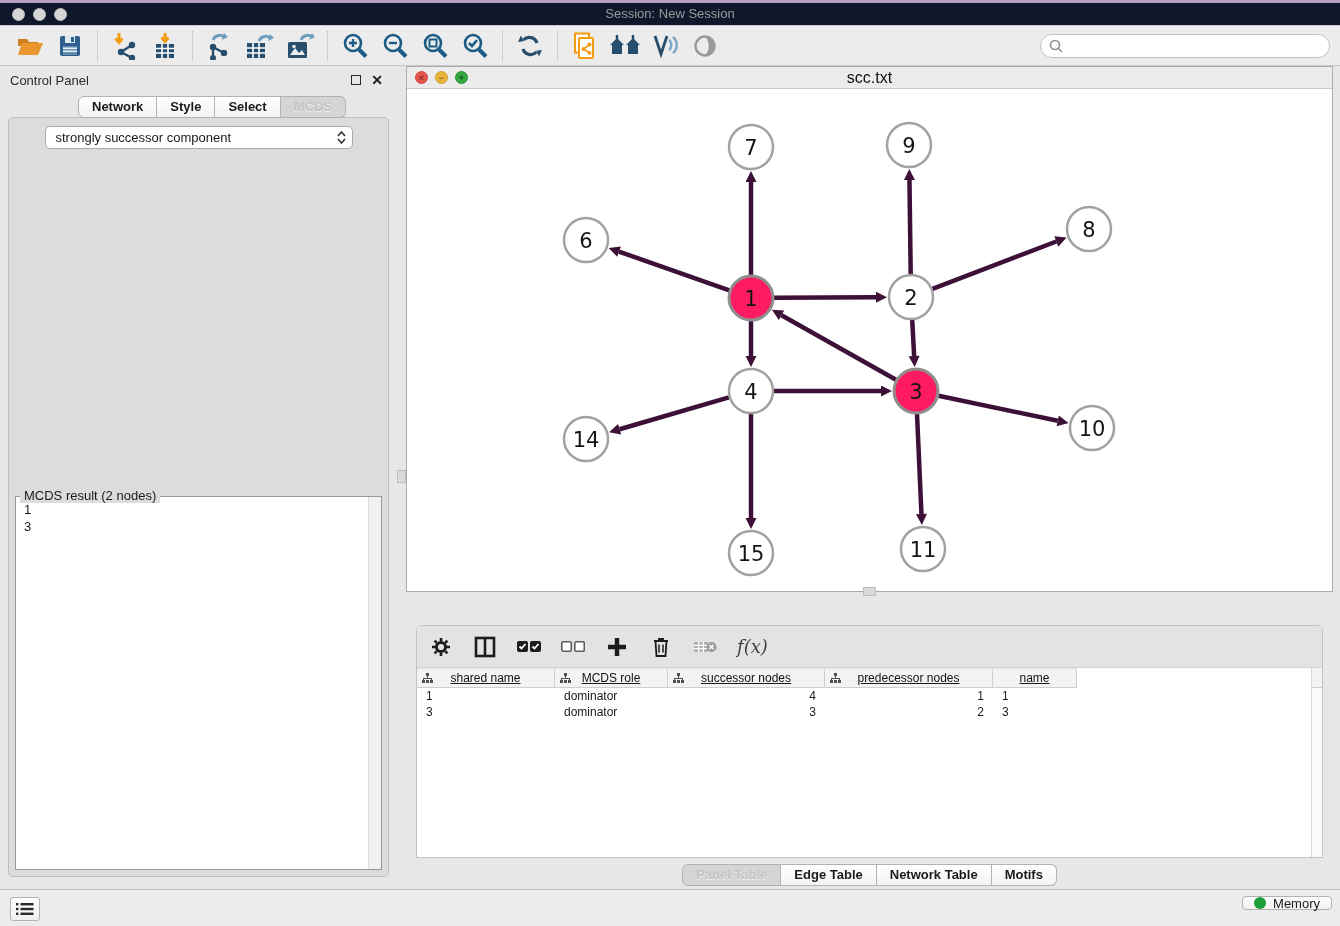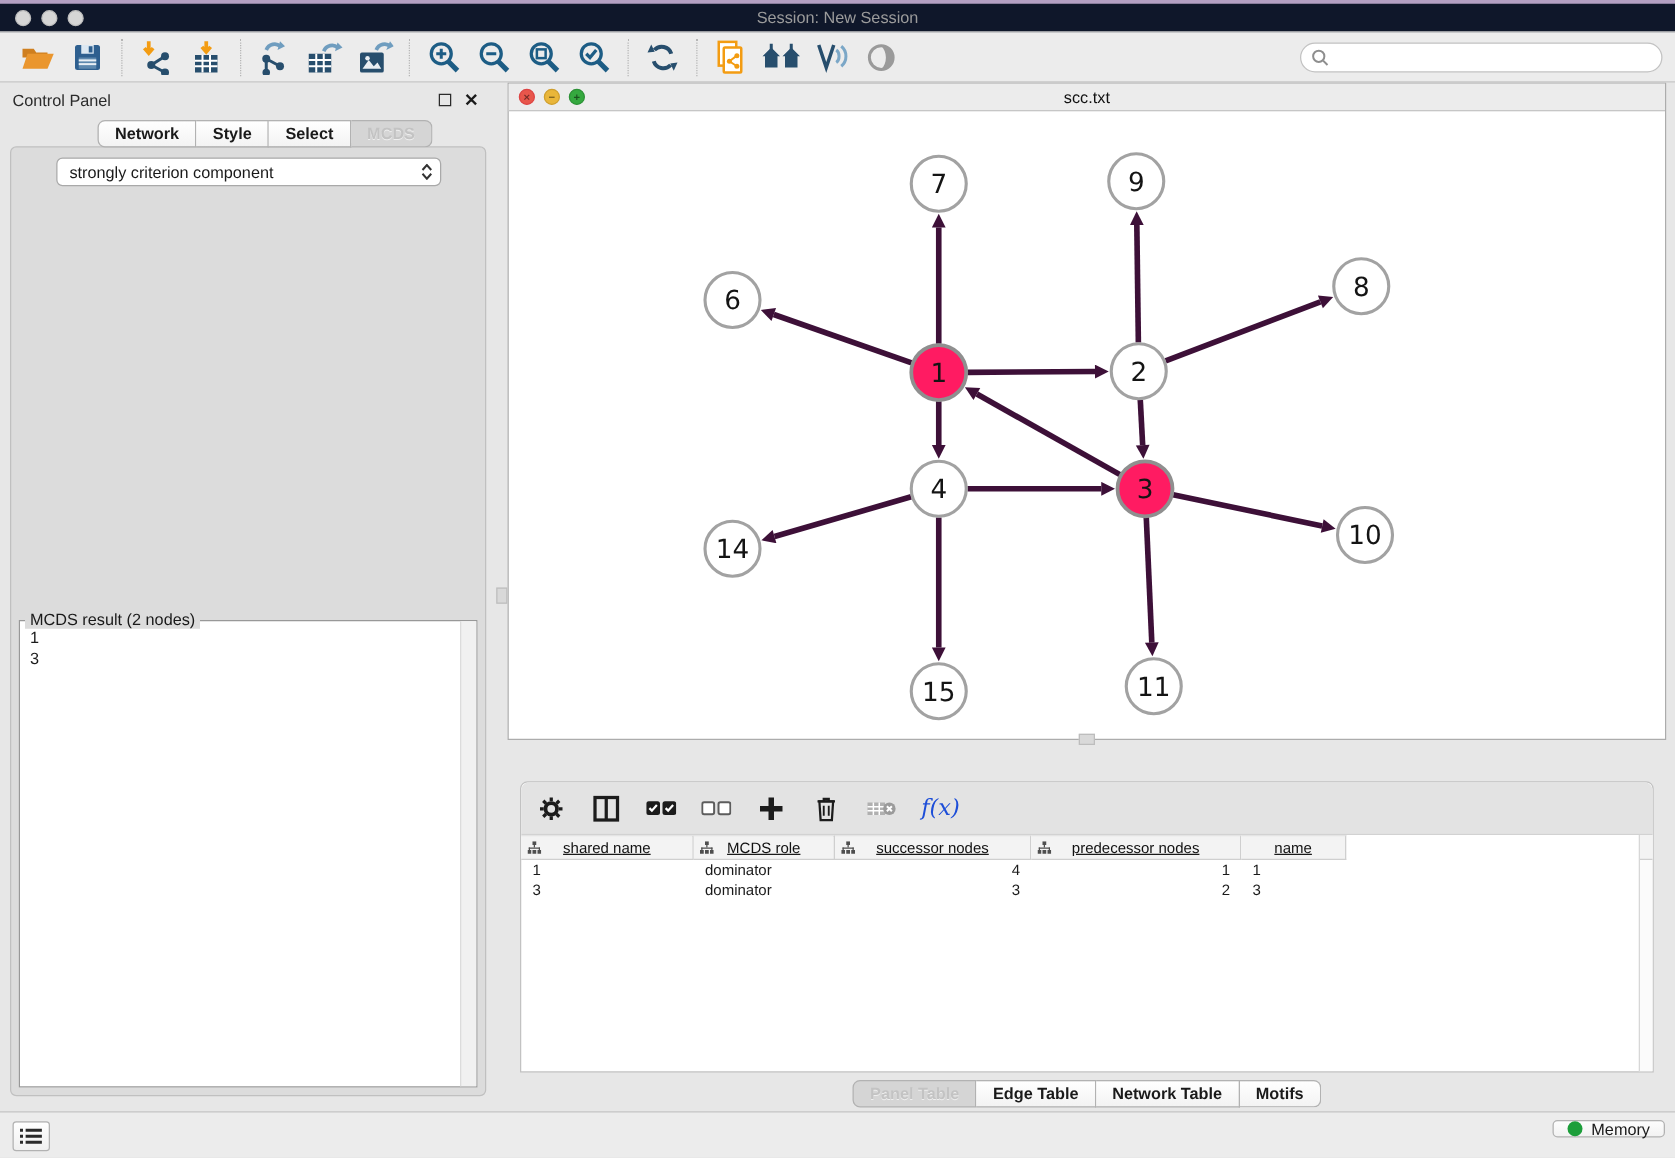--- a/index.html
+++ b/index.html
@@ -60,35 +60,35 @@
   .net-window { position:absolute; left:406px; top:66px; width:927px; height:526px; background:#fff;
                 border:1px solid #acacac; }
   .net-titlebar { height:22px; background:#ececec; border-bottom:1px solid #c6c6c6; position:relative; }
   .traffic { position:absolute; left:8px; top:4px; display:flex; gap:7px; }
   .tl { width:13px; height:13px; border-radius:50%; display:flex; align-items:center; justify-content:center;
         font-size:9px; font-weight:bold; color:rgba(0,0,0,0.5); }
   .tl.red { background:#e8564b; border:1px solid #d44; }
   .tl.yellow { background:#e9b63a; border:1px solid #cf9f2e; }
   .tl.green { background:#3aா; } 
   .tl.green { background:#35a93f; border:1px solid #2c9136; }
-  .net-title { text-align:center; line-height:21px; font-size:13px; color:#111; }
+  .net-title { text-align:center; line-height:21px; font-size:16px; color:#111; }
   .net-canvas { position:absolute; left:0; right:0; top:22px; bottom:0; }
 
   .split-handle-v { position:absolute; left:397px; top:470px; width:9px; height:13px; background:#d9d9d9; border:1px solid #bdbdbd; z-index:4; }
   .split-handle-h { position:absolute; left:863px; top:587px; width:13px; height:9px; background:#d9d9d9; border:1px solid #bdbdbd; z-index:4; }
 
   
   .tp-header { position:absolute; left:406px; top:622px; width:927px; height:26px; display:flex;
                align-items:flex-end; padding:0 12px 0 10px; justify-content:space-between; }
   .tp-block { position:absolute; left:416px; top:625px; width:907px; height:233px; background:#fff;
               border:1px solid #c2c2c2; border-radius:6px 6px 0 0; }
   .tp-toolbar { height:42px; background:#e3e3e3; border-bottom:1px solid #d2d2d2; border-radius:6px 6px 0 0;
                 display:flex; align-items:center; padding-left:12px; gap:20px; }
   .tp-tool { display:flex; align-items:center; justify-content:center; width:24px; height:24px; }
-  .fx-label { font-family:"DejaVu Serif",serif; font-style:italic; font-size:18px; color:#1d4ed8; }
+  .fx-label { font-family:"DejaVu Serif",serif; font-style:italic; font-size:18px; color:#404040; }
   .tbl-header { display:flex; height:20px;text-decoration:underline; }
   .th { position:relative; background:#f3f3f3; border-right:1px solid #cfcfcf; border-bottom:1px solid #cfcfcf;
         border-top:1px solid #e4e4e4; font-size:12px; color:#111; text-align:center; line-height:18px; }
   .th .col-icon { position:absolute; left:5px; top:4px; }
   .tbl-row { display:flex; height:16px; }
   .td { font-size:12px; line-height:16px; padding:0 9px; white-space:nowrap; overflow:hidden; }
   .td.right { text-align:right; }
   .tp-vscroll { position:absolute; right:0; top:42px; bottom:0; width:11px; border-left:1px solid #d7d7d7; background:#fbfbfb; }
   .tp-vscroll .cap { height:20px; background:#f3f3f3; border-bottom:1px solid #cfcfcf; }
   .tp-tabs { position:absolute; left:406px; top:864px; width:927px; display:flex; justify-content:center; z-index:2; }
@@ -264,21 +264,21 @@
 
 <div class="cp-tabs tabstrip">
     <div class="tab">Network</div>
     <div class="tab">Style</div>
     <div class="tab">Select</div>
     <div class="tab selected">MCDS</div>
   </div>
 
 <div class="cp-body">
   <div class="mcds-select">
-    <span class="sel-text">strongly criterion component</span>
+    <span class="sel-text">strongly successor component</span>
     <span class="stepper">
       <svg width="9" height="6" viewBox="0 0 9 6">
           <path d="M1 5l3.5-4L8 5" stroke="#333" stroke-width="1.6" fill="none"></path>
         </svg>
       <svg width="9" height="6" viewBox="0 0 9 6">
           <path d="M1 1l3.5 4L8 1" stroke="#333" stroke-width="1.6" fill="none"></path>
         </svg>
     </span>
   </div>
   <div class="result-fieldset">

